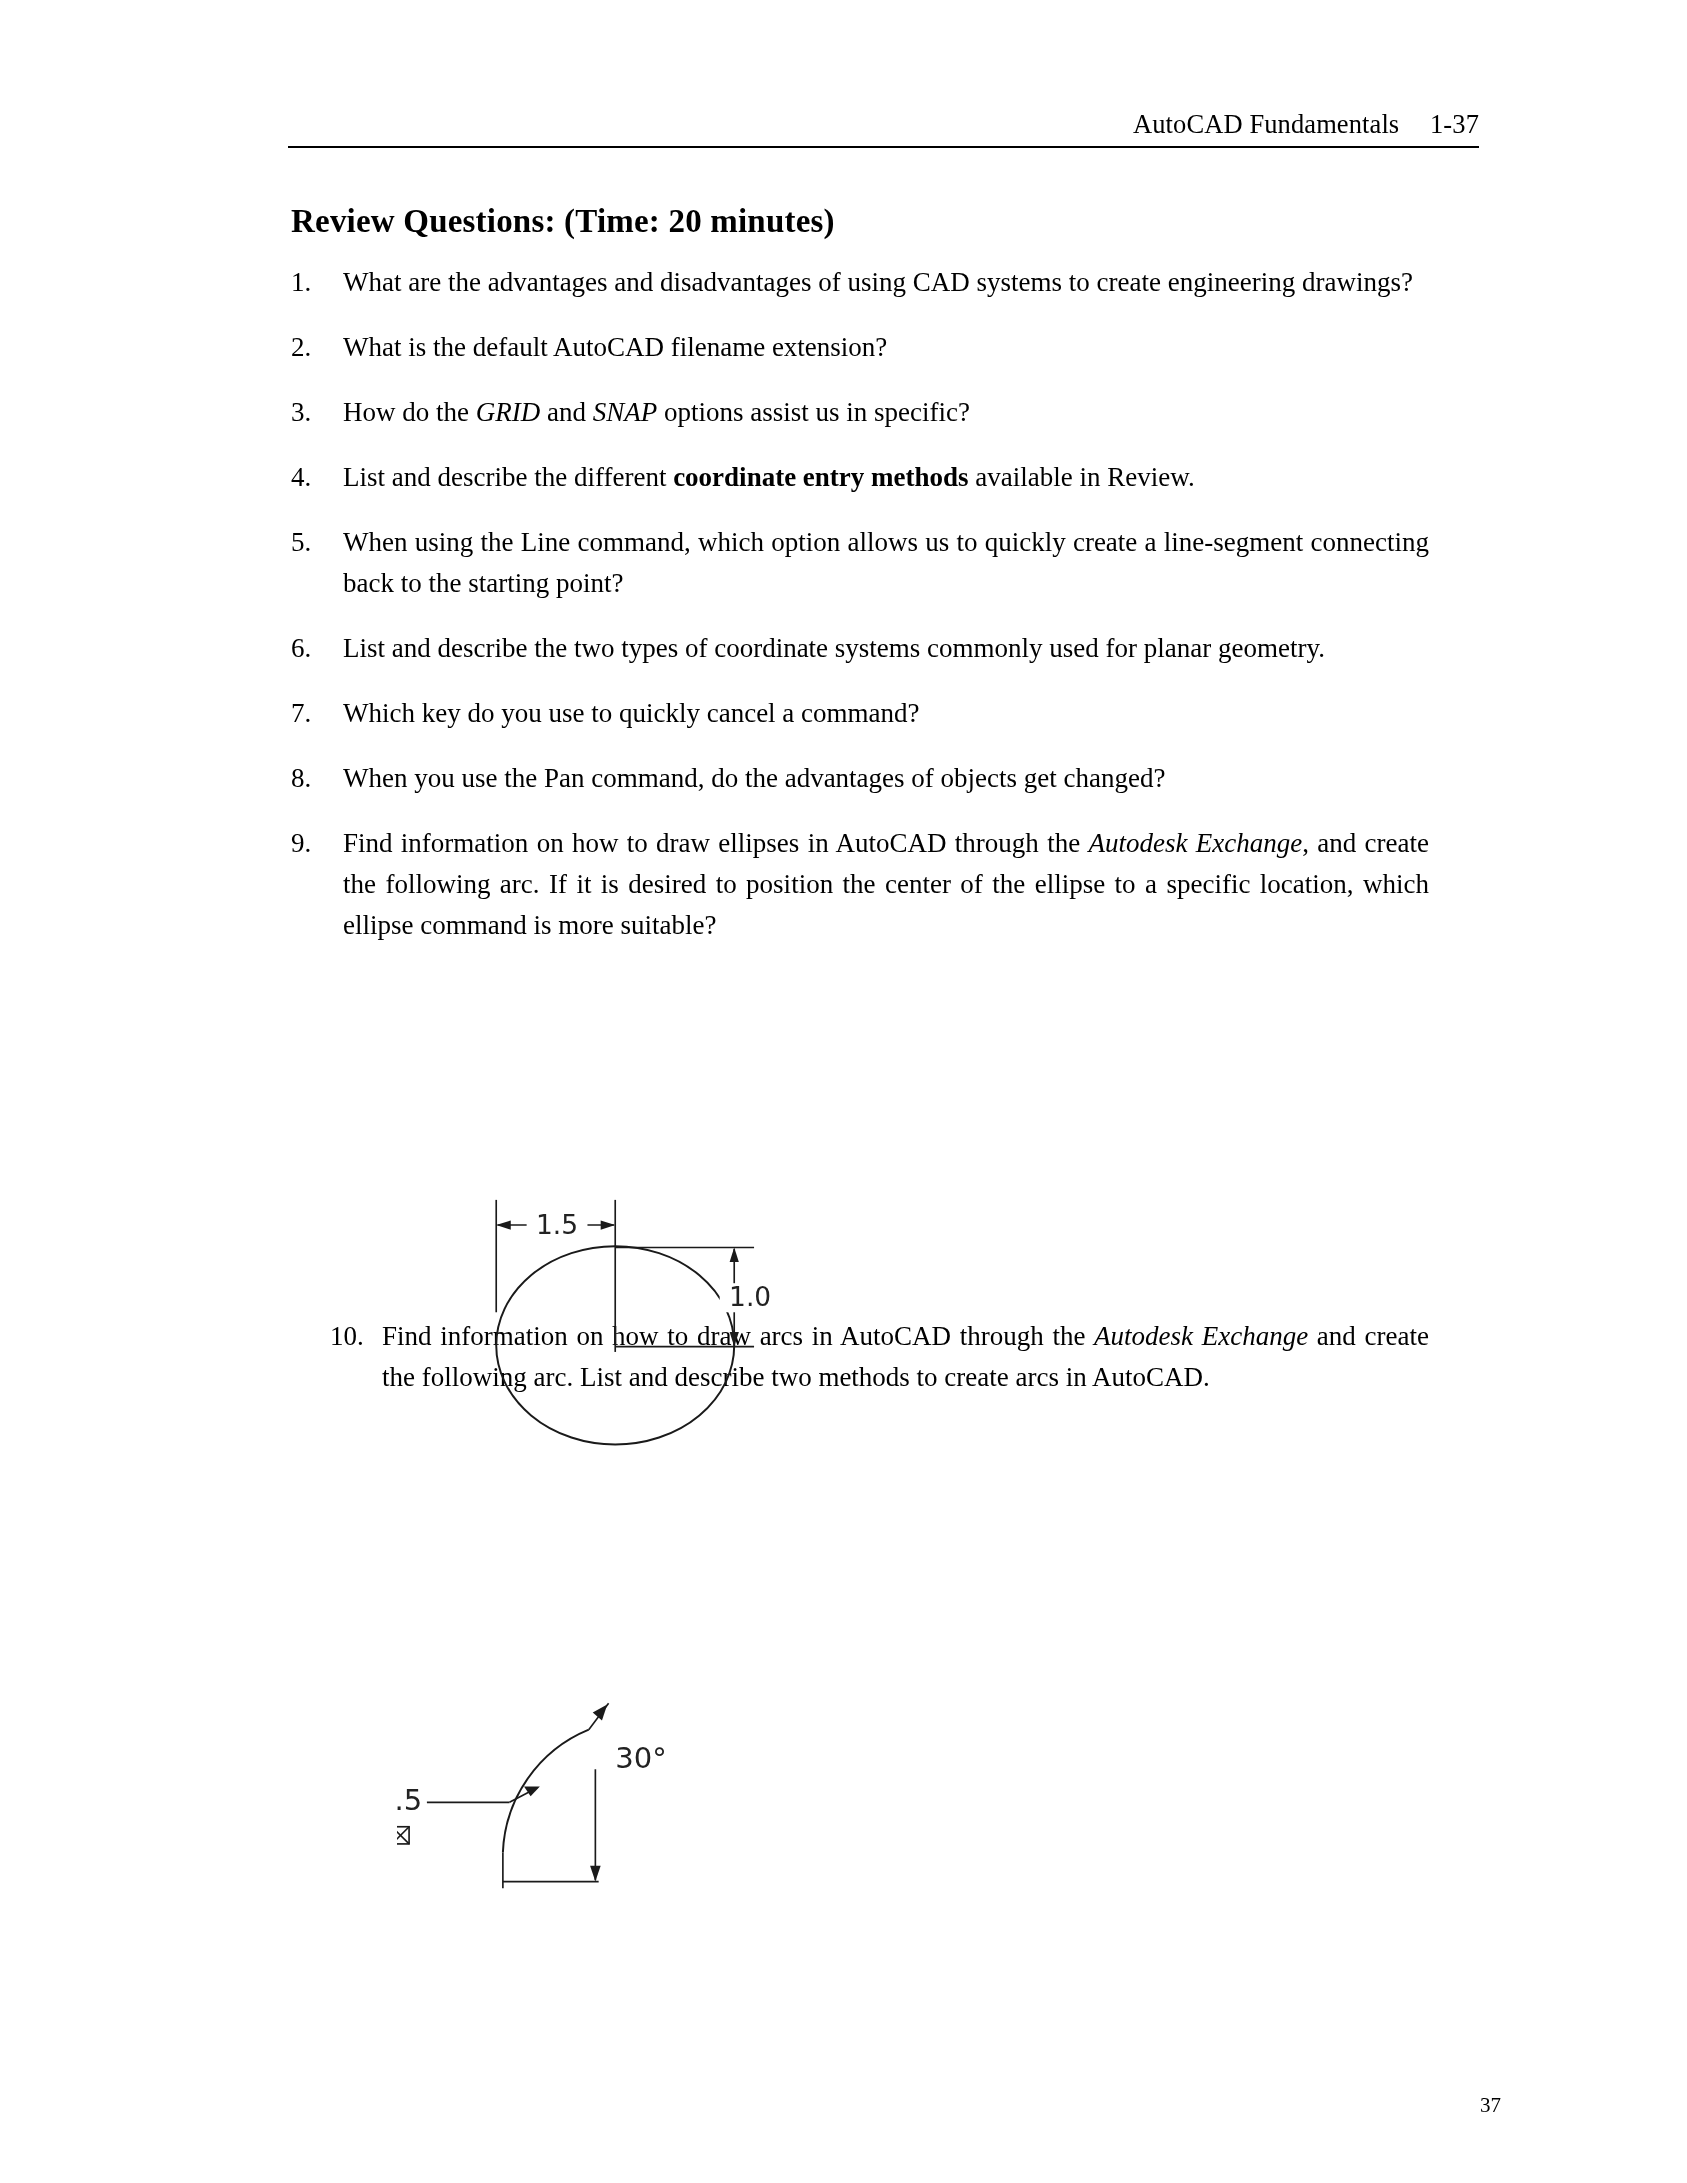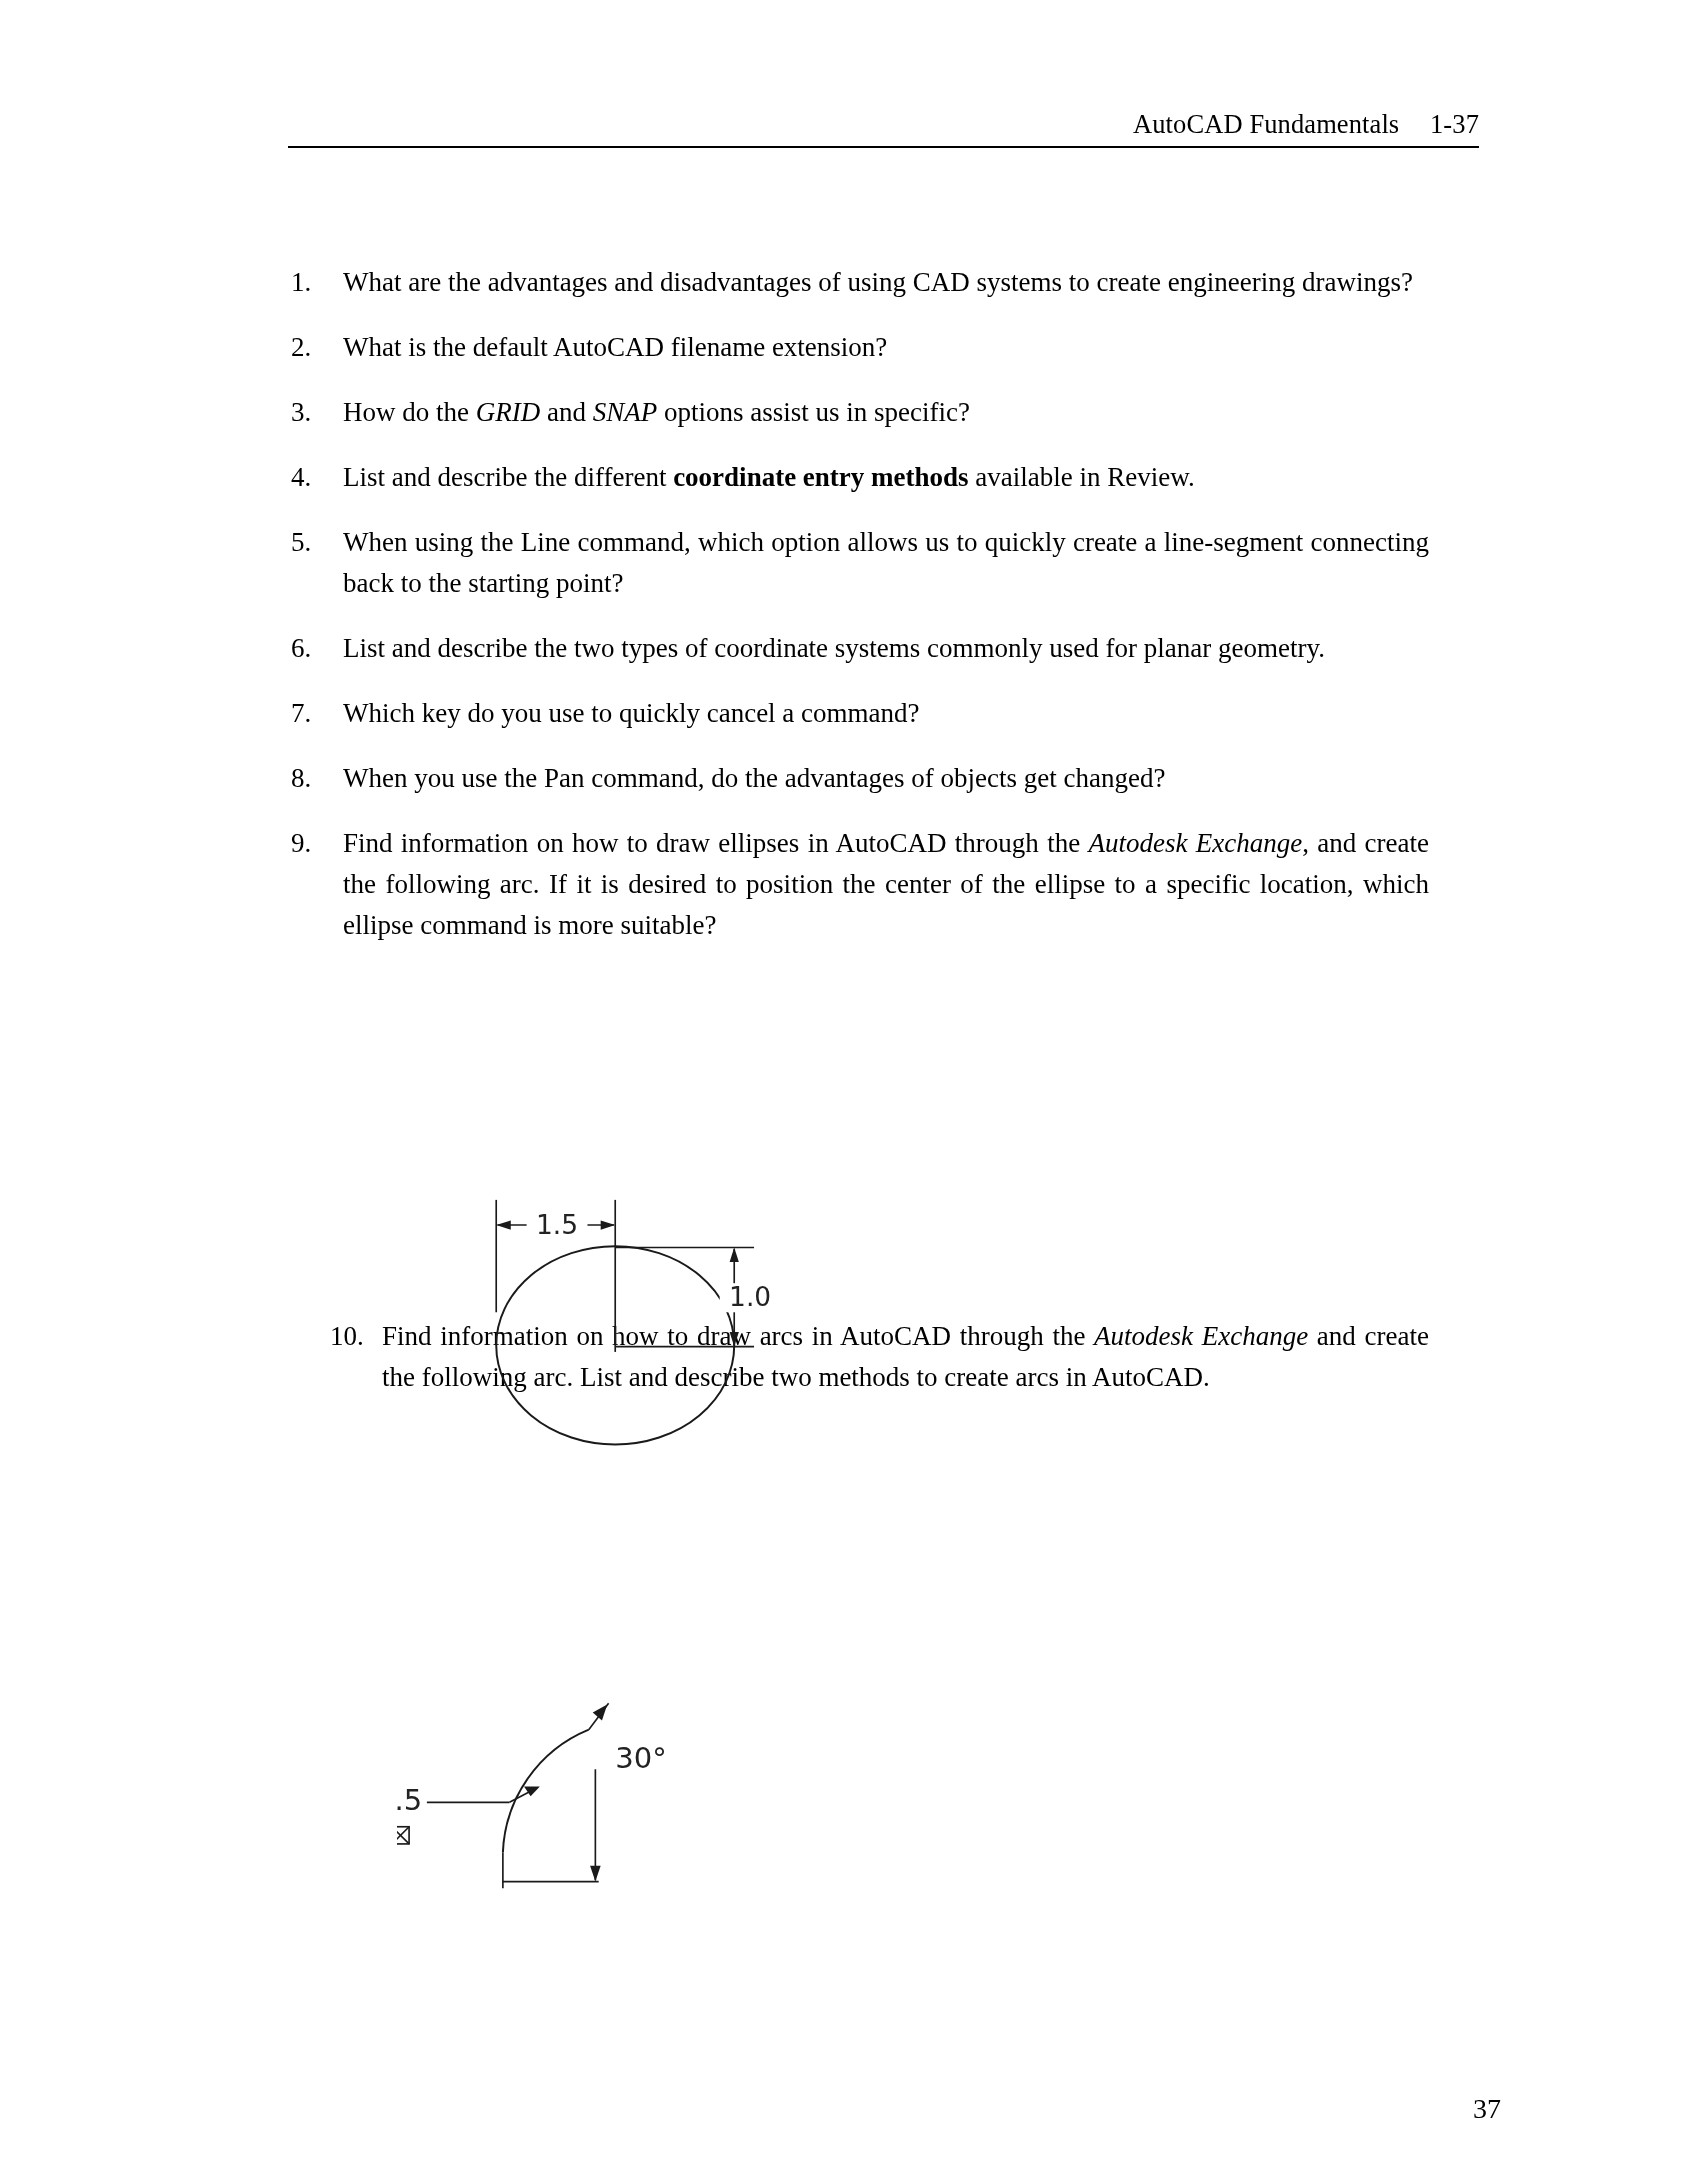--- a/index.html
+++ b/index.html
@@ -100,39 +100,40 @@
     height: 218px;
   }
 
   
   .footer {
     position: absolute;
     left: 1422px;
     top: 2077px;
     width: 79px;
     text-align: right;
-    font-size: 28px;
+    font-size: 21px;
   }
 
   svg text {
     font-family: "DejaVu Sans", sans-serif;
     fill: #222;
   }
 </style>
 </head>
 <body>
 
 <div class="page">
 
   <div class="header">
     <span class="hdr-title">AutoCAD Fundamentals</span>
     <span class="hdr-page">1-37</span>
   </div>
   <div class="header-rule"></div>
 
+  <div class="section-title">Review Questions: (Time: 20 minutes)</div>
 
   <div class="qlist" id="qlist">
       <div class="qitem">
         <div class="qnum">1.</div>
         <div class="qtext"><span>What are the advantages and disadvantages of using CAD systems to create engineering drawings?</span></div>
       </div>
       <div class="qitem">
         <div class="qnum">2.</div>
         <div class="qtext"><span>What is the default AutoCAD filename extension?</span></div>
       </div>

